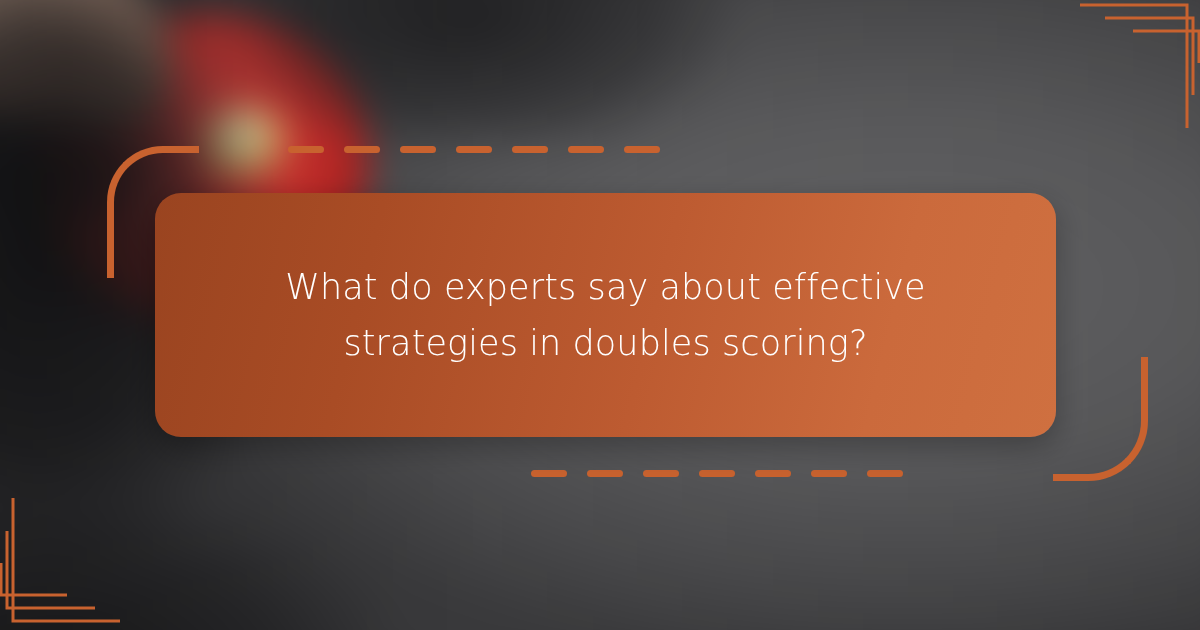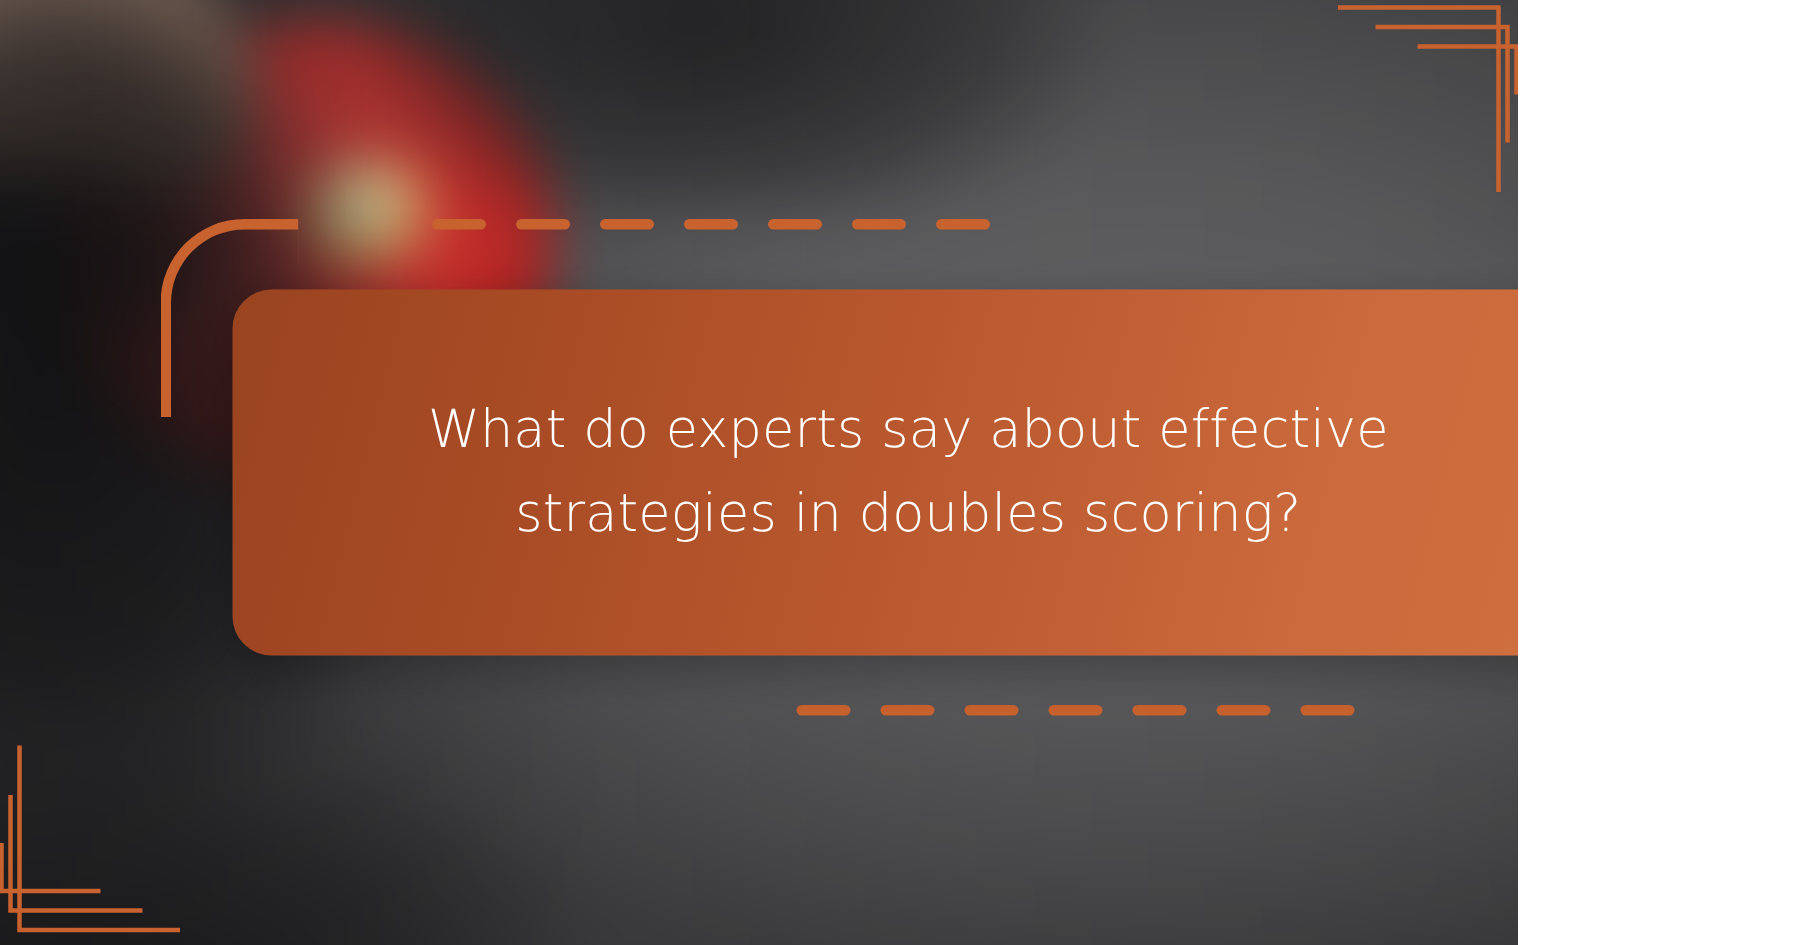--- a/index.html
+++ b/index.html
@@ -6,21 +6,21 @@
     margin: 0;
     padding: 0;
     width: 1200px;
     height: 630px;
     overflow: hidden;
     font-family: "Liberation Sans", sans-serif;
   }
 
   #stage {
     position: relative;
-    width: 1012px;
+    width: 1200px;
     height: 630px;
     overflow: hidden;
     background: #7f1d1d;
   }
 
   
   .bg-photo {
     position: absolute;
     inset: -40px;
     filter: blur(18px);

